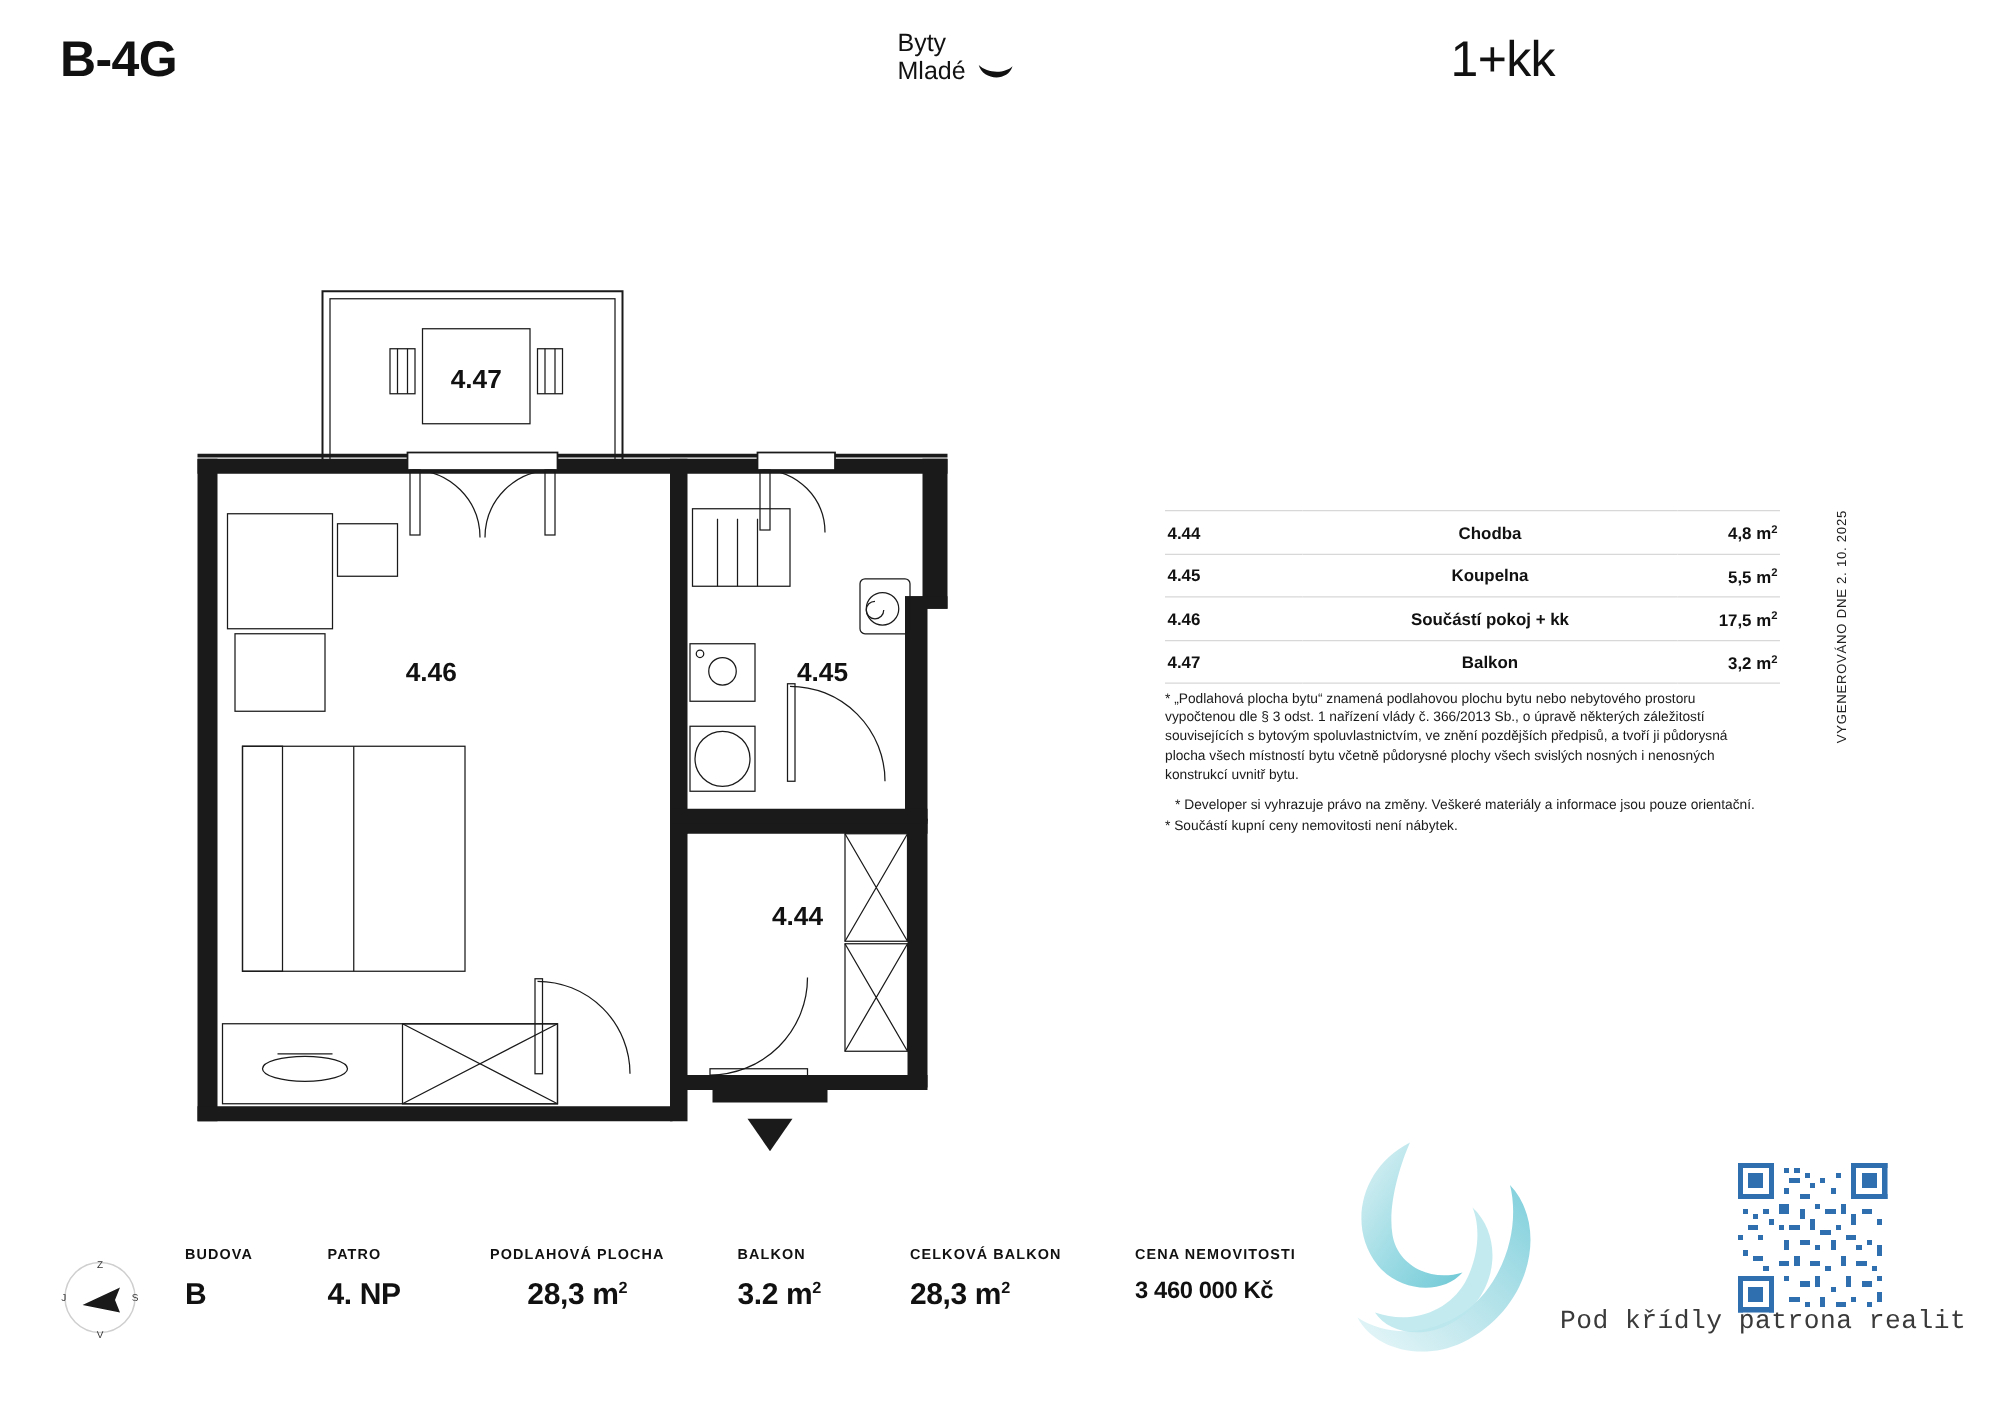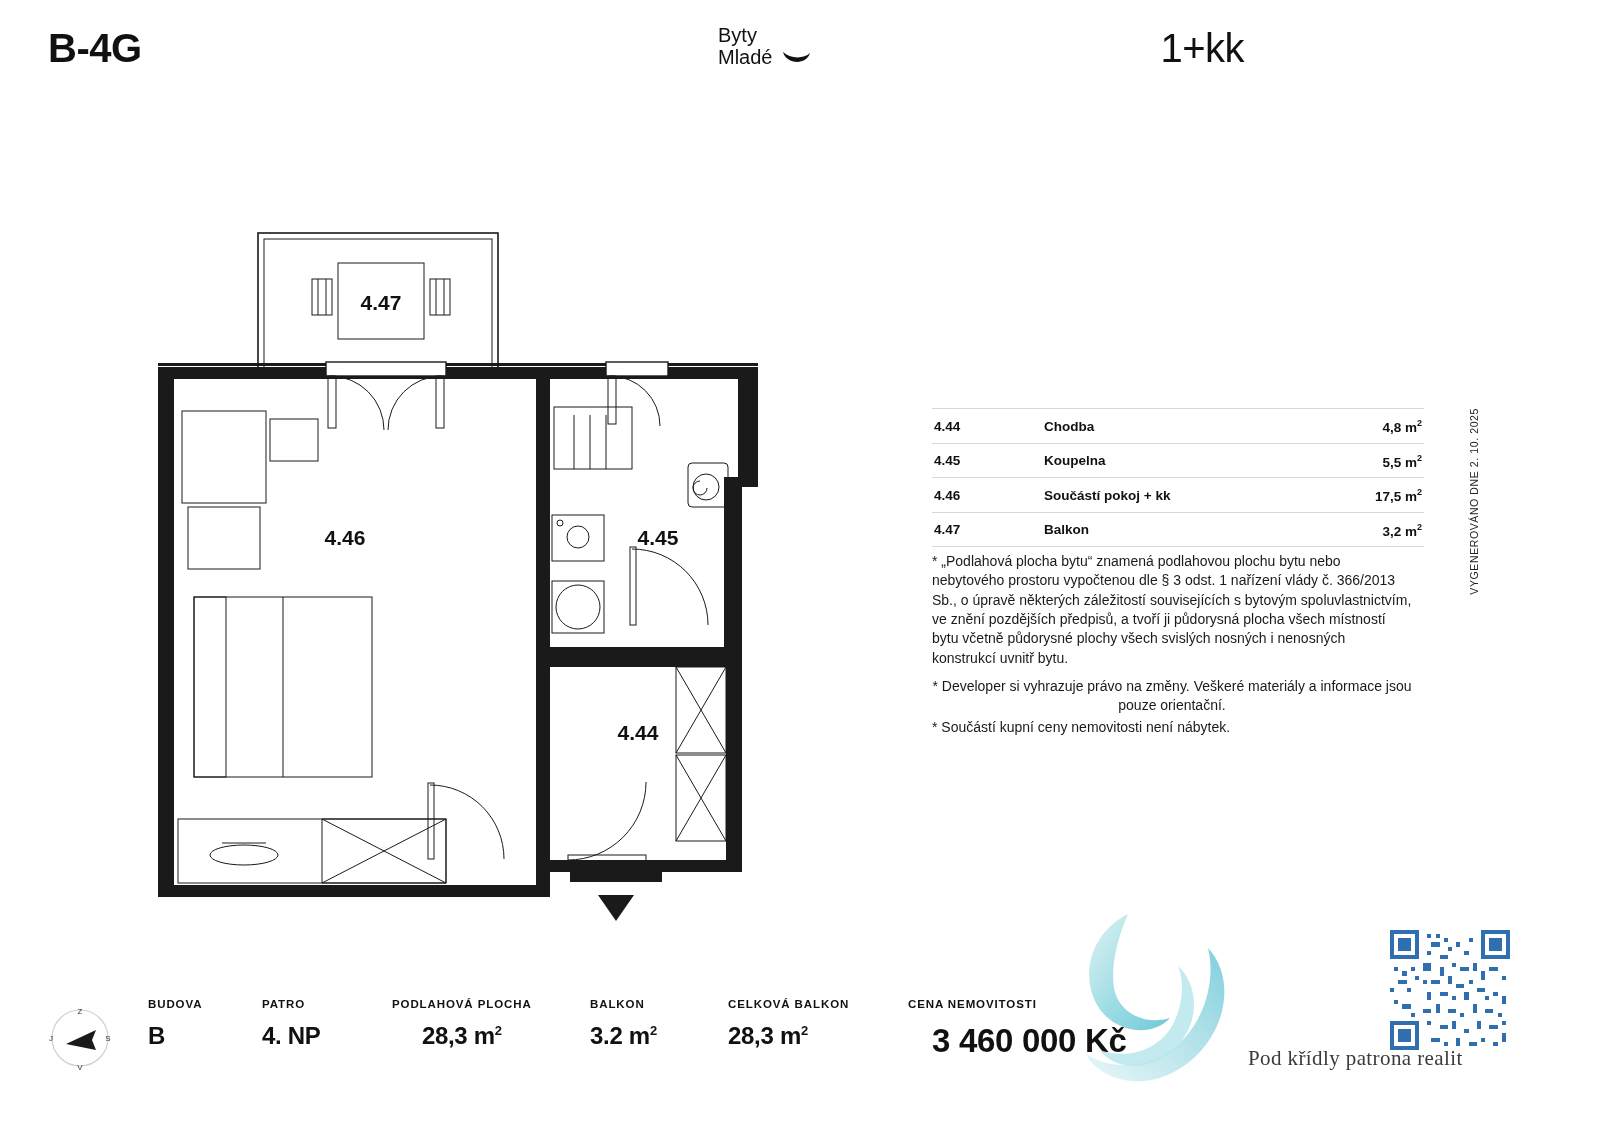--- a/index.html
+++ b/index.html
@@ -43,27 +43,27 @@
   table.rooms { border-collapse: collapse; width: 492px; }
   table.rooms td {
     border-top: 1px solid #d8d8d8;
     padding: 9px 2px 8px 2px;
     font-size: 13.5px;
     font-weight: bold;
     vertical-align: middle;
   }
   table.rooms tr:last-child td { border-bottom: 1px solid #d8d8d8; }
   td.code { width: 110px; }
-  td.name { width: 300px; }
+  td.name { width: 300px; text-align: center; }
   td.area { text-align: right; white-space: nowrap; }
   td.area sup { font-size: 9px; vertical-align: super; }
 
   .legal {
     position: absolute; left: 932px; top: 552px; width: 480px;
-    font-size: 14px; line-height: 1.38; color: #1a1a1a;
+    font-size: 11px; line-height: 1.38; color: #1a1a1a;
   }
   .legal p { margin: 0 0 2px 0; }
   .legal p.gap { margin-top: 9px; text-align: center; }
 
   .vertical-date {
     position: absolute; left: 1468px; top: 408px;
     transform-origin: left top;
     transform: rotate(-90deg) translate(-100%, 0);
     font-size: 10.5px; letter-spacing: 0.6px; white-space: nowrap;
     color: #222;
@@ -79,26 +79,26 @@
   }
   .fblock .f-value { font-size: 24px; font-weight: bold; letter-spacing: -0.3px; }
   .fblock .f-value sup { font-size: 13px; vertical-align: super; }
 
   .f-budova { left: 148px; top: 998px; }
   .f-patro  { left: 262px; top: 998px; }
   .f-plocha { left: 392px; top: 998px; text-align: center; }
   .f-balkon { left: 590px; top: 998px; }
   .f-celkem { left: 728px; top: 998px; }
   .f-cena   { left: 908px; top: 998px; }
-  .f-cena .f-value { font-size: 33px; margin-left: 24px; }
+  .f-cena .f-value { font-size: 19px; }
 
   .logo-swirl { position: absolute; left: 1058px; top: 908px; }
   .tagline {
     position: absolute; left: 1248px; top: 1046px;
-    font-family: Liberation Serif, serif;
+    font-family: Liberation Mono, monospace;
     font-size: 21px; color: #3a3a3a; letter-spacing: 0.4px;
   }
   .qr { position: absolute; left: 1390px; top: 930px; }
 </style>
 </head>
 <body>
 
 <div class="header">
   <div class="unit-code">B-4G</div>
   <div class="unit-type">1+kk</div>

